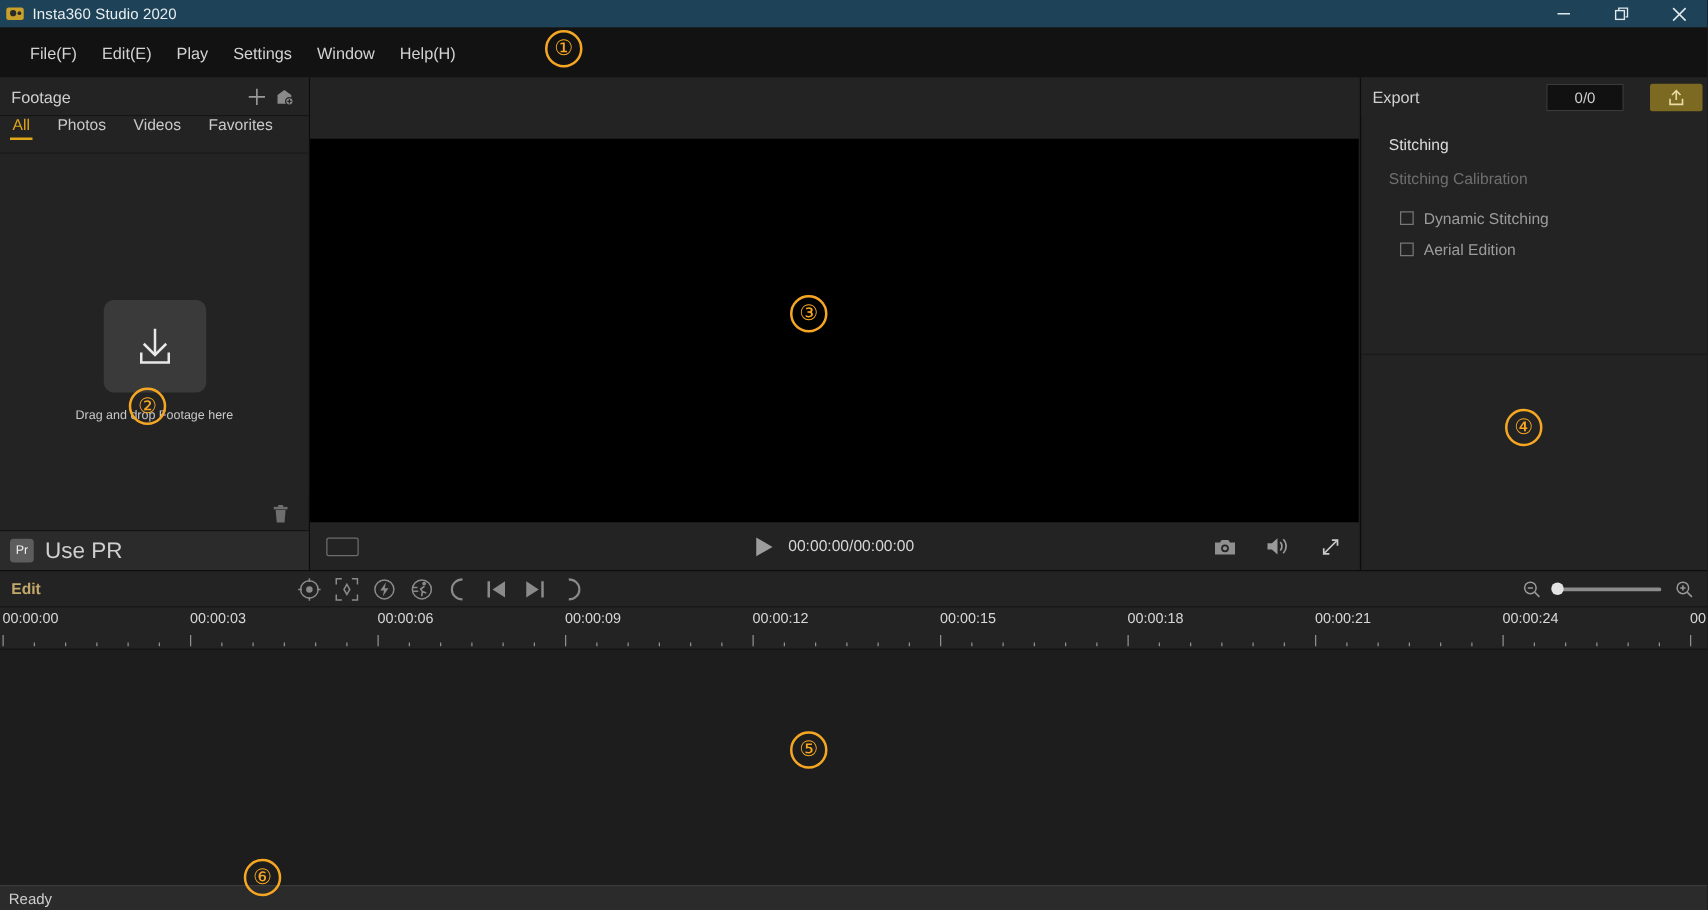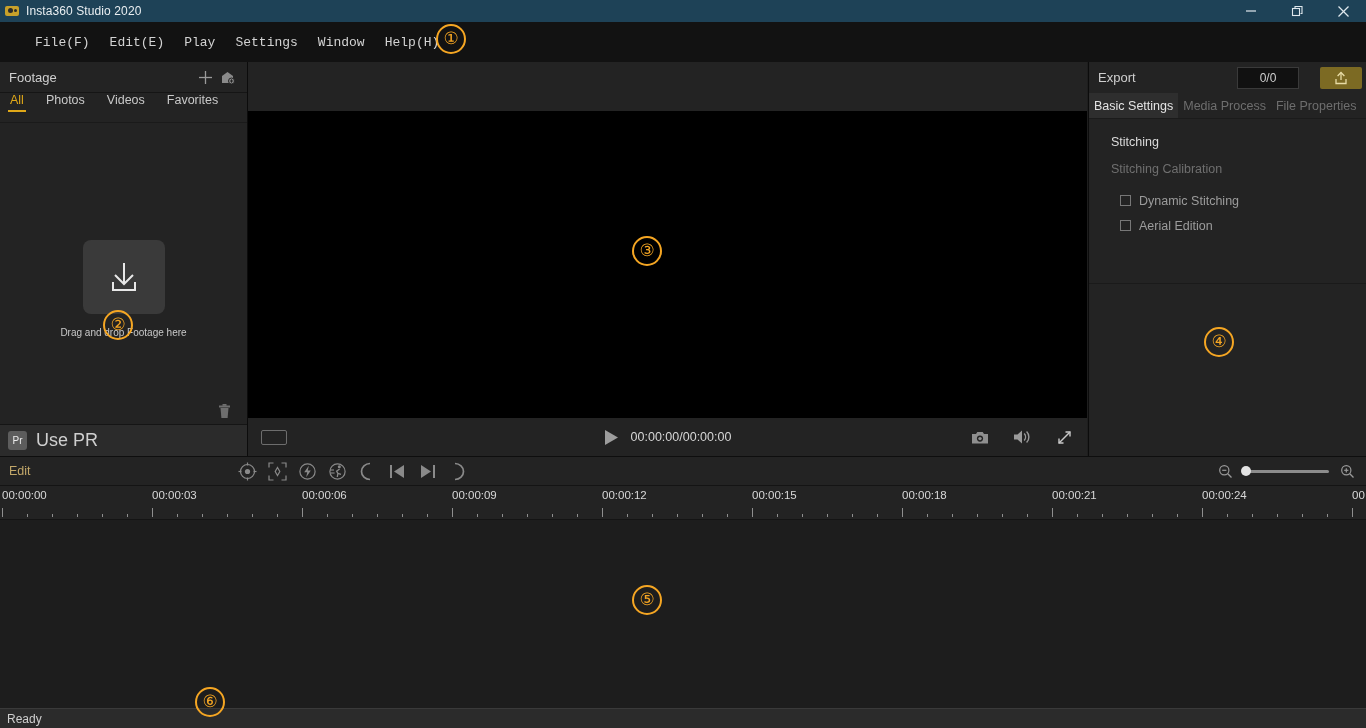--- a/index.html
+++ b/index.html
@@ -39,21 +39,21 @@
   .win-btn {
     width: 46px; height: 22px; display: flex; align-items: center; justify-content: center;
     color: #dfe8ed;
   }
   .win-btn svg { display: block; }
 
   
   .menubar {
     position: absolute; left: 0; top: 22px; width: 1366px; height: 40px;
     background: #121212;
-    display: flex; align-items: center; padding-left: 25px; gap: 0; font-family: Liberation Mono, monospace;
+    display: flex; align-items: center; padding-left: 14px; gap: 0;
   }
   .menu-item {
     font-size: 13px; color: #d3d3d3; padding: 4px 10px; white-space: nowrap;
   }
 
   
   .left-panel {
     position: absolute; left: 0; top: 62px; width: 248px; height: 394px;
     background: #232323; border-right: 1px solid #0c0c0c;
   }
@@ -167,21 +167,21 @@
   .panel-divider {
     position: absolute; left: 0; top: 221px; width: 278px; height: 1px; background: #1a1a1a;
   }
 
   
   .edit-bar {
     position: absolute; left: 0; top: 456px; width: 1366px; height: 30px;
     background: #232323; border-top: 1px solid #0e0e0e; border-bottom: 1px solid #141414;
     display: flex; align-items: center;
   }
-  .edit-label { font-size: 12.5px; color: #c3a86a; margin-left: 9px; }
+  .edit-label { font-size: 12.5px; color: #c3a86a; margin-left: 9px; font-weight: bold; }
   .tool-icons {
     position: absolute; left: 236px; display: flex; align-items: center; gap: 8px;
     color: #8a8a8a;
   }
   .tool-ic { width: 22px; height: 22px; display: flex; align-items: center; justify-content: center; }
   .zoom-ctl {
     position: absolute; right: 8px; display: flex; align-items: center; gap: 7px; color: #9a9a9a;
   }
   .zoom-track {
     width: 86px; height: 3px; background: #8c8c8c; border-radius: 2px; position: relative;
@@ -363,25 +363,20 @@
       <div class="count-box">0/0</div>
       <div class="export-btn">
         <svg width="16" height="16" viewBox="0 0 16 16">
           <line x1="8" y1="2.5" x2="8" y2="10" stroke="#e8dca5" stroke-width="1.3"></line>
           <polyline points="4.6,6 8,2.5 11.4,6" fill="none" stroke="#e8dca5" stroke-width="1.3"></polyline>
           <polyline points="3,9 3,13.5 13,13.5 13,9" fill="none" stroke="#e8dca5" stroke-width="1.3"></polyline>
         </svg>
       </div>
     </div>
 
-    <div class="rtabs">
-      <div class="rtab active">Basic Settings</div>
-      <div class="rtab">Media Process</div>
-      <div class="rtab">File Properties</div>
-    </div>
 
     <div class="panel-body">
       <div class="sec-title">Stitching</div>
       <div class="sub-title">Stitching Calibration</div>
 
       <div class="cb-row">
         <div class="cb-box"></div>
         <div class="cb-label">Dynamic Stitching</div>
       </div>
       <div class="cb-row">

